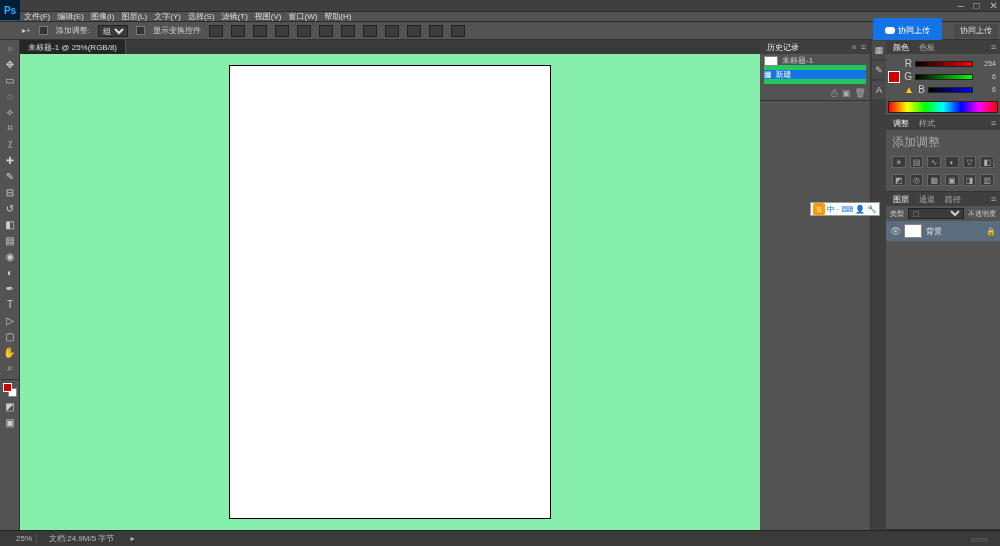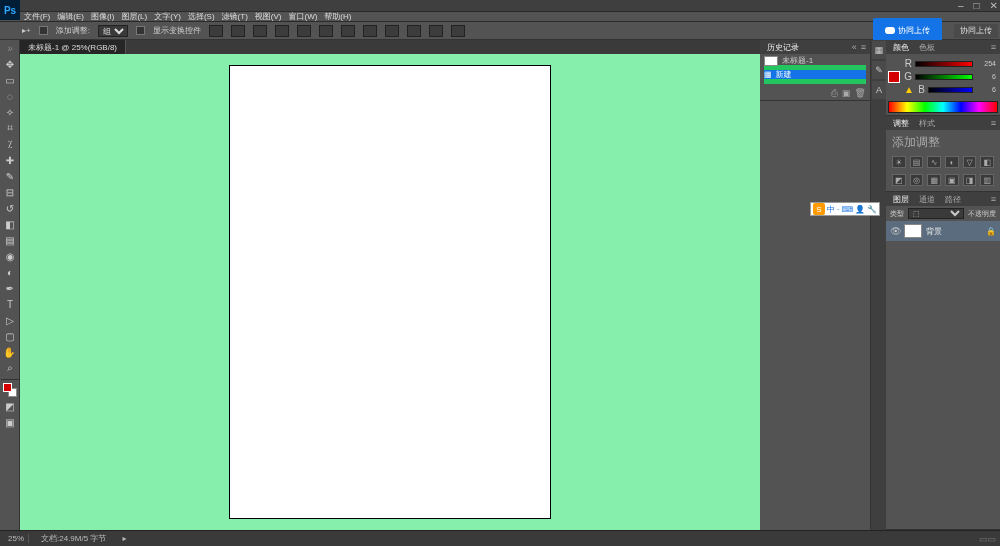--- a/index.html
+++ b/index.html
@@ -86,21 +86,21 @@
   .lyr-row { display:flex; align-items:center; height:20px; padding:0 4px; gap:4px; background:#5a6c7d; }
   .eye { width:10px; color:#ccc; font-size:9px;}
   .lyr-thumb { width:18px; height:14px; background:#fff; border:1px solid #888;}
   .lyr-name { font-size:8px; color:#eee;}
 
   .ime-bar { position:absolute; right:120px; top:202px; height:14px; background:#fff; border:1px solid #999; display:flex; align-items:center; gap:2px; padding:0 2px;}
   .ime-bar .s-logo{ width:12px;height:12px;background:#ff9a00;border-radius:2px;color:#fff;font-size:8px;display:flex;align-items:center;justify-content:center;}
   .ime-bar .kb{ font-size:8px;color:#1473e6;}
 
   
-  .statusbar { position:absolute; bottom:0; left:0; right:0; height:16px; background:#3a3a3a; display:flex; align-items:center; padding:0 4px; gap:8px; border-top:1px solid #222;}
+  .statusbar { position:absolute; bottom:0; left:0; right:0; height:16px; background:#3a3a3a; display:flex; align-items:center; padding:0 12px; gap:8px; border-top:1px solid #222;}
   .statusbar .seg { font-size:8px; color:#bbb; padding:0 4px;}
   .statusbar .seg.zoom { border-right:1px solid #555;}
   .status-right{ margin-left:auto; font-size:9px; color:#777;}
 
 </style>
 </head>
 <body>
 
 <div class="logo">Ps</div>
 

